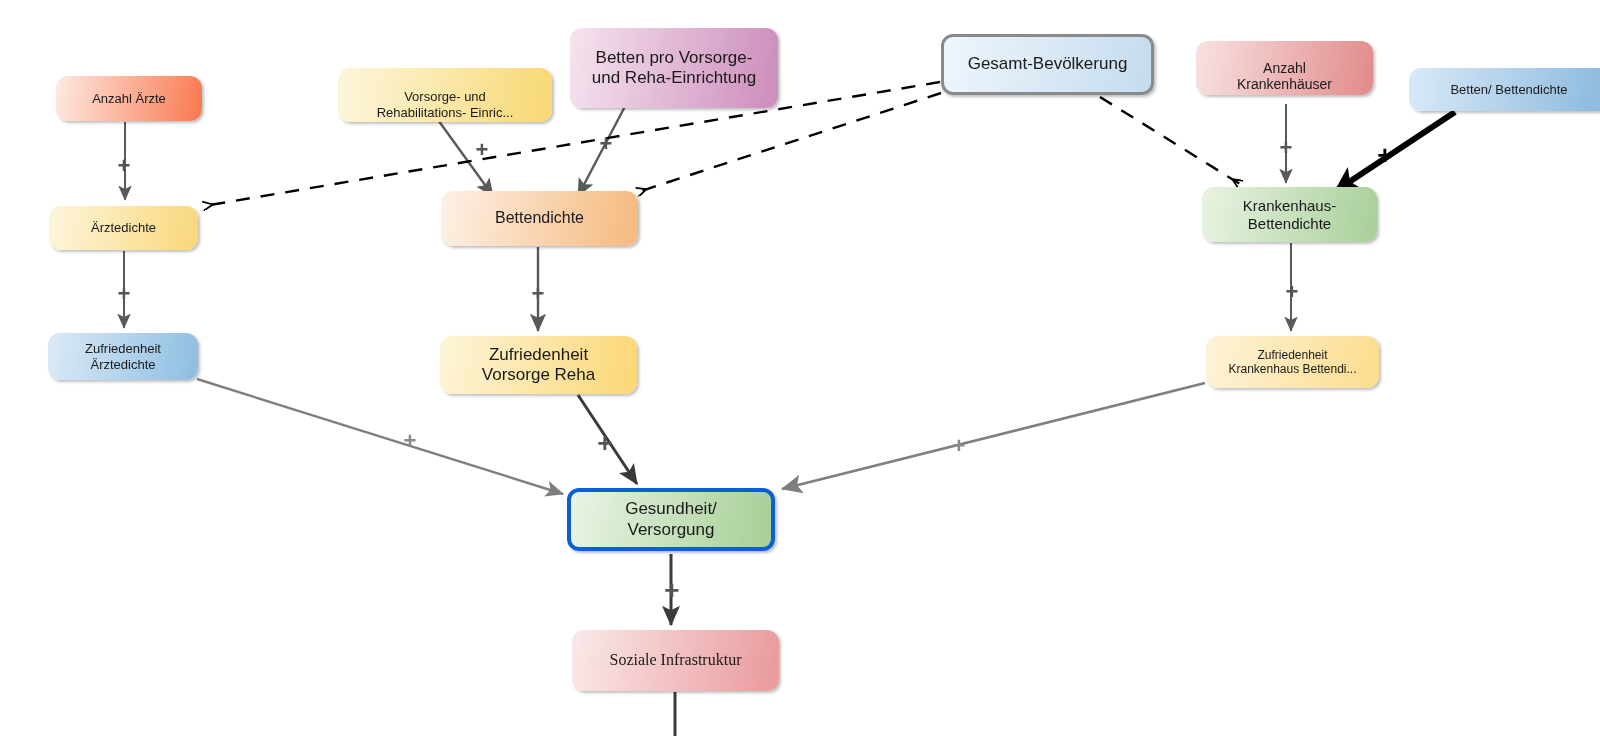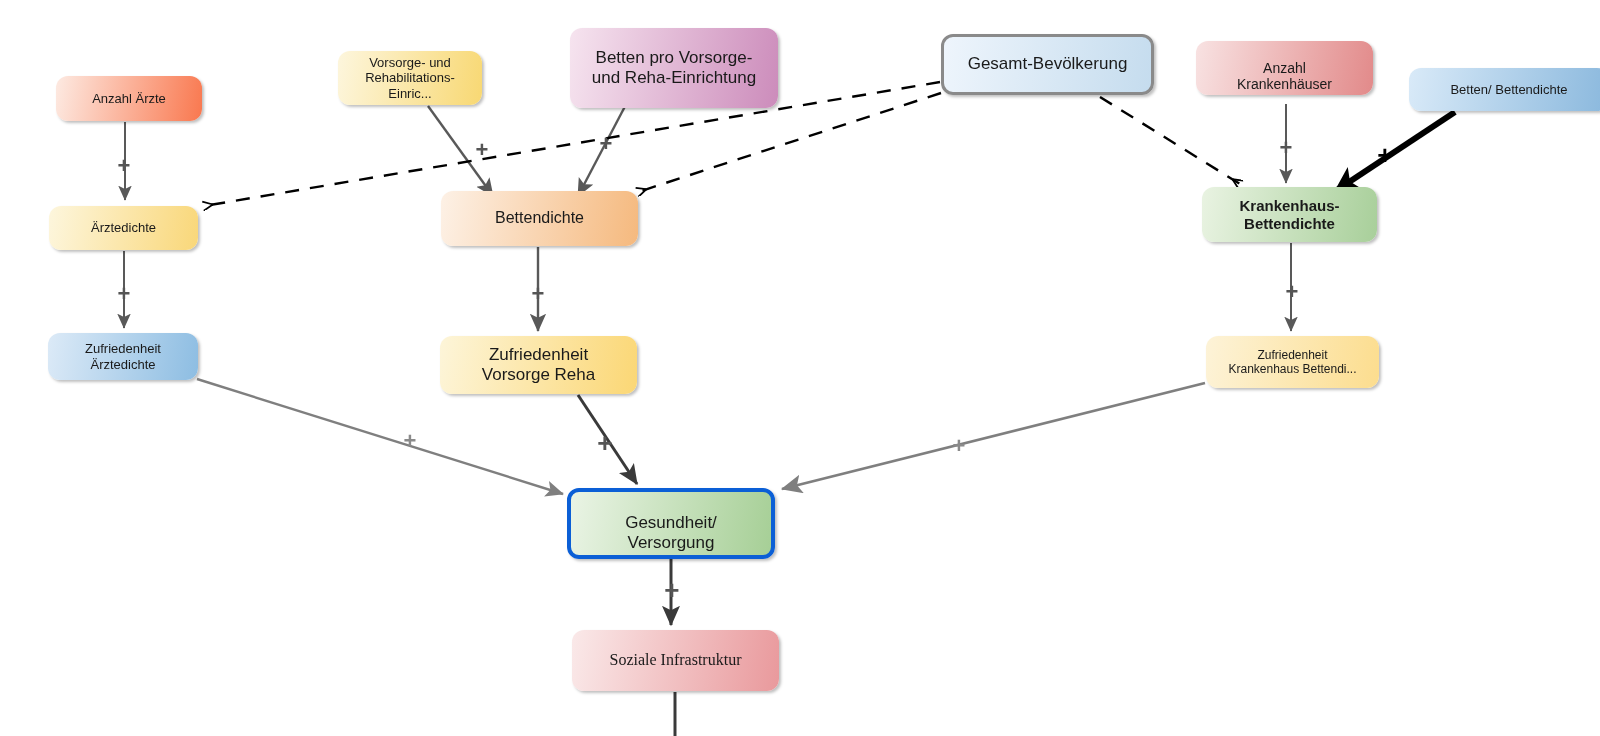--- a/index.html
+++ b/index.html
@@ -90,39 +90,39 @@
         <path d="M 197,379 L 563,494" fill="none" stroke="#7f7f7f" stroke-width="2.4" marker-end="url(#ah-lightgray)"></path>
         <path d="M 578,395 L 637,484" fill="none" stroke="#3a3a3a" stroke-width="3" marker-end="url(#ah-dark)"></path>
         <path d="M 1205,383 L 782,489" fill="none" stroke="#7f7f7f" stroke-width="2.8" marker-end="url(#ah-lightgray)"></path>
         <path d="M 671,554 L 671,625" fill="none" stroke="#3a3a3a" stroke-width="3" marker-end="url(#ah-dark)"></path>
         <path d="M 675,692 L 675,736" fill="none" stroke="#3a3a3a" stroke-width="3"></path>
       </g>
   </svg>
 
   <div id="nodes-group">
       <div class="node" style="left: 56px; top: 76px; width: 146px; height: 45px; font-size: 13px; background: linear-gradient(100deg, rgb(253, 234, 226) 0%, rgb(249, 120, 79) 100%); text-align: center;"><span class="node-label">Anzahl Ärzte</span></div>
-      <div class="node" style="left: 338px; top: 51px; width: 144px; height: 54px; font-size: 13px; background: linear-gradient(100deg, rgb(253, 246, 221) 0%, rgb(248, 216, 115) 100%);"><span class="node-label">Vorsorge- und
+      <div class="node" style="left: 338px; top: 68px; width: 214px; height: 54px; font-size: 13px; background: linear-gradient(100deg, rgb(253, 246, 221) 0%, rgb(248, 216, 115) 100%); align-items: flex-end;"><span class="node-label">Vorsorge- und
 Rehabilitations- Einric...</span></div>
       <div class="node" style="left: 570px; top: 28px; width: 208px; height: 80px; font-size: 17px; background: linear-gradient(100deg, rgb(246, 228, 239) 0%, rgb(204, 140, 187) 100%);"><span class="node-label">Betten pro Vorsorge-
 und Reha-Einrichtung</span></div>
       <div class="node" style="left: 941px; top: 34px; width: 213px; height: 61px; font-size: 17px; background: linear-gradient(100deg, rgb(238, 245, 252) 0%, rgb(197, 220, 238) 100%); border: 3px solid rgb(138, 138, 138);"><span class="node-label">Gesamt-Bevölkerung</span></div>
       <div class="node" style="left: 1196px; top: 41px; width: 177px; height: 54px; font-size: 14px; background: linear-gradient(100deg, rgb(248, 226, 226) 0%, rgb(226, 138, 138) 100%); align-items: flex-end;"><span class="node-label">Anzahl
 Krankenhäuser</span></div>
       <div class="node" style="left: 1409px; top: 68px; width: 200px; height: 43px; font-size: 13px; background: linear-gradient(100deg, rgb(217, 234, 248) 0%, rgb(138, 184, 221) 100%);"><span class="node-label">Betten/ Bettendichte</span></div>
       <div class="node" style="left: 49px; top: 206px; width: 149px; height: 44px; font-size: 13px; background: linear-gradient(100deg, rgb(253, 246, 221) 0%, rgb(249, 215, 121) 100%);"><span class="node-label">Ärztedichte</span></div>
       <div class="node" style="left: 441px; top: 191px; width: 197px; height: 55px; font-size: 16px; background: linear-gradient(100deg, rgb(253, 241, 230) 0%, rgb(245, 185, 126) 100%);"><span class="node-label">Bettendichte</span></div>
-      <div class="node" style="left: 1202px; top: 187px; width: 175px; height: 55px; font-size: 15px; background: linear-gradient(100deg, rgb(233, 243, 226) 0%, rgb(168, 207, 154) 100%); font-weight: bold;"><span class="node-label">Krankenhaus-
+      <div class="node" style="left: 1202px; top: 187px; width: 175px; height: 55px; font-size: 15px; background: linear-gradient(100deg, rgb(233, 243, 226) 0%, rgb(168, 207, 154) 100%);"><span class="node-label">Krankenhaus-
 Bettendichte</span></div>
       <div class="node" style="left: 48px; top: 333px; width: 150px; height: 47px; font-size: 13px; background: linear-gradient(100deg, rgb(220, 234, 247) 0%, rgb(141, 189, 226) 100%);"><span class="node-label">Zufriedenheit
 Ärztedichte</span></div>
       <div class="node" style="left: 440px; top: 336px; width: 197px; height: 58px; font-size: 17px; background: linear-gradient(100deg, rgb(253, 245, 217) 0%, rgb(251, 215, 117) 100%);"><span class="node-label">Zufriedenheit
 Vorsorge Reha</span></div>
       <div class="node" style="left: 1206px; top: 336px; width: 173px; height: 52px; font-size: 12px; background: linear-gradient(100deg, rgb(253, 243, 216) 0%, rgb(252, 221, 142) 100%);"><span class="node-label">Zufriedenheit
 Krankenhaus Bettendi...</span></div>
-      <div class="node" style="left: 567px; top: 488px; width: 208px; height: 71px; font-size: 17px; background: linear-gradient(100deg, rgb(234, 244, 229) 0%, rgb(166, 207, 150) 100%); border: 4px solid rgb(11, 95, 214); align-items: flex-end;"><span class="node-label">Gesundheit/
+      <div class="node" style="left: 567px; top: 488px; width: 208px; height: 63px; font-size: 17px; background: linear-gradient(100deg, rgb(234, 244, 229) 0%, rgb(166, 207, 150) 100%); border: 4px solid rgb(11, 95, 214);"><span class="node-label">Gesundheit/
 Versorgung</span></div>
       <div class="node" style="left: 572px; top: 630px; width: 207px; height: 61px; font-size: 16px; background: linear-gradient(100deg, rgb(250, 233, 233) 0%, rgb(233, 153, 156) 100%); font-family: Liberation Serif, serif;"><span class="node-label">Soziale Infrastruktur</span></div>
     </div>
   <div id="signs-group">
       <div class="plus" style="font-size: 22px; color: rgb(85, 85, 85); left: 117.4px; top: 155px;">+</div>
       <div class="plus" style="font-size: 22px; color: rgb(85, 85, 85); left: 475.4px; top: 139px;">+</div>
       <div class="plus" style="font-size: 22px; color: rgb(85, 85, 85); left: 599.4px; top: 133px;">+</div>
       <div class="plus" style="font-size: 22px; color: rgb(85, 85, 85); left: 1279.4px; top: 137px;">+</div>
       <div class="plus" style="font-size: 26px; color: rgb(0, 0, 0); left: 1377.2px; top: 142px;">+</div>
       <div class="plus" style="font-size: 22px; color: rgb(85, 85, 85); left: 117.4px; top: 283px;">+</div>

